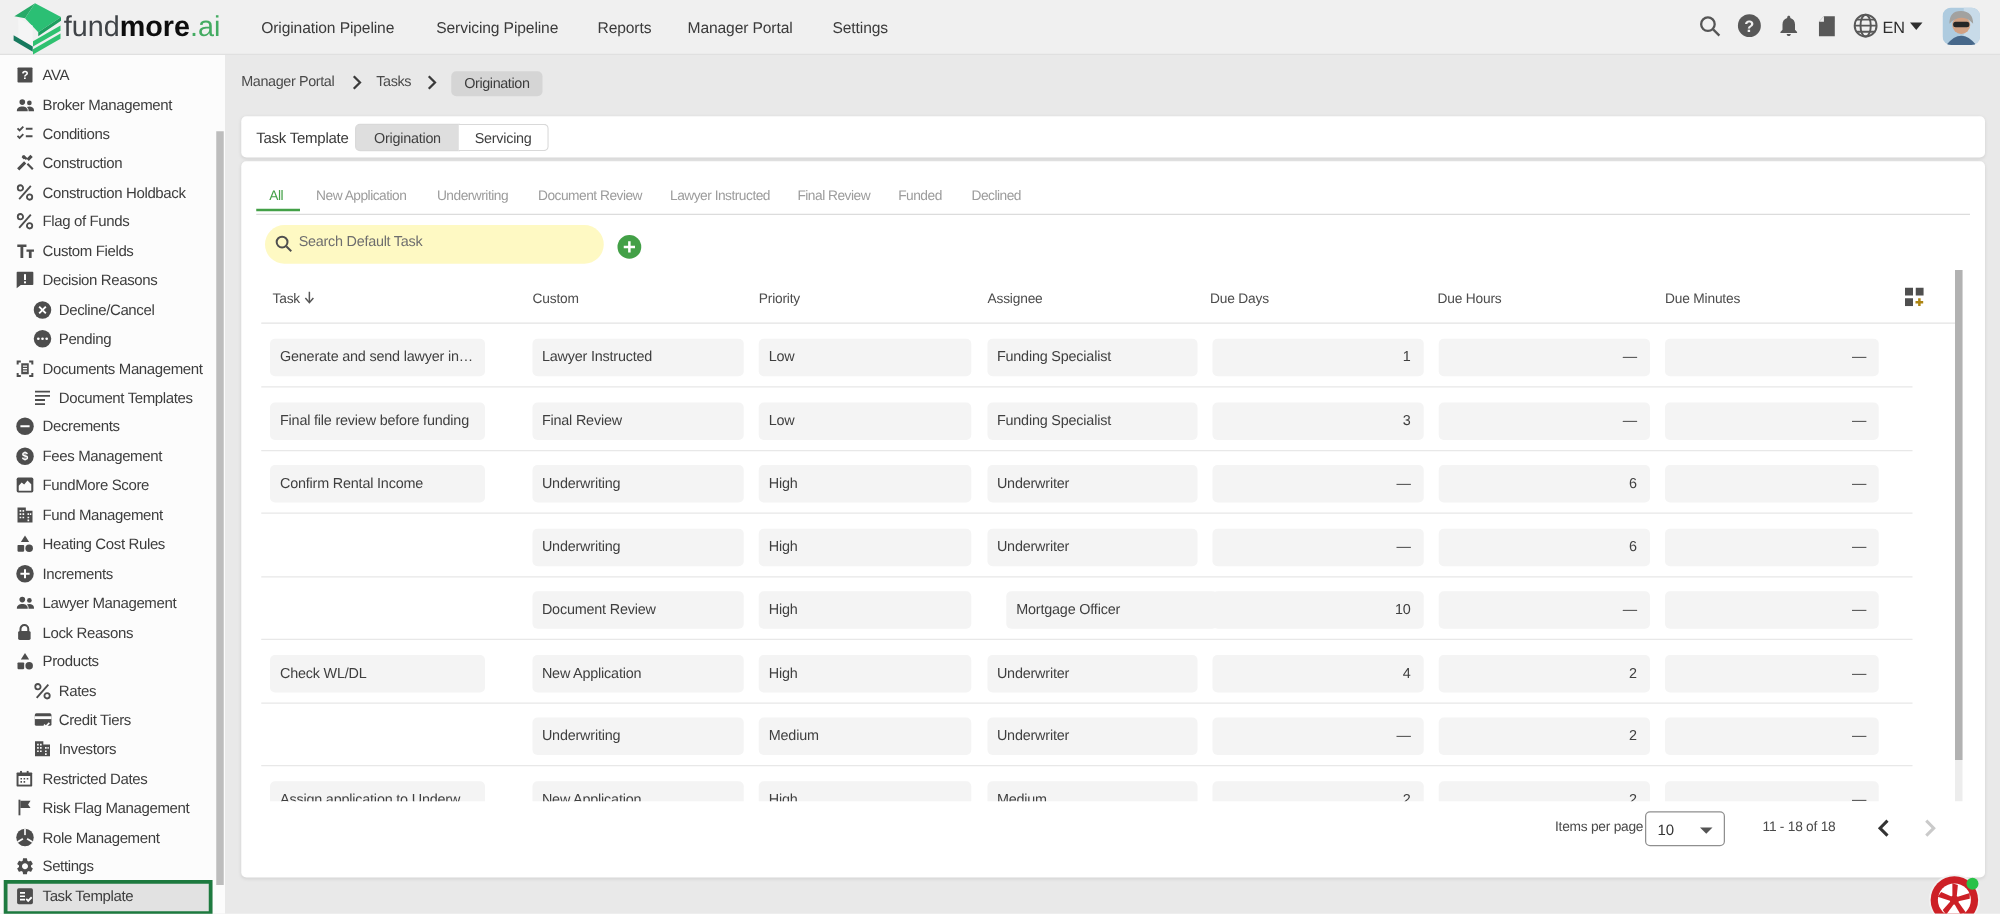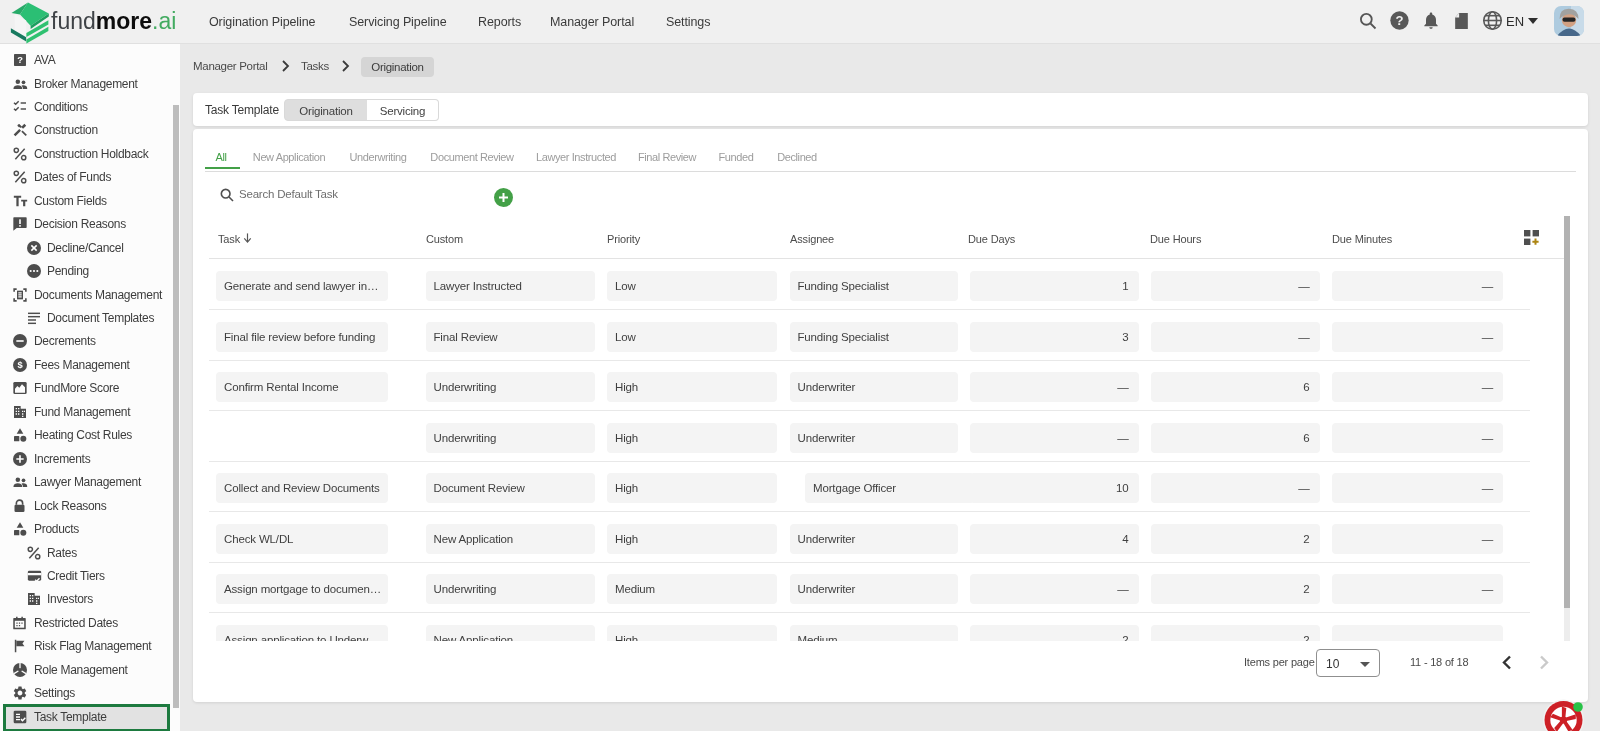--- a/index.html
+++ b/index.html
@@ -32,21 +32,21 @@
 
   #ttl { position:absolute; left:205px; top:102.5px; font-size:12px; letter-spacing:-0.2px; color:#3a3a3a; }
   .tgl { position:absolute; top:98.5px; height:22px; line-height:22px; text-align:center; font-size:11.5px; letter-spacing:-0.2px; color:#3f3f3f; border:1px solid #d9d9d9; }
   #tglA { left:284px; width:84px; background:#dedede; border-radius:4px 0 0 4px; }
   #tglB { left:367px; width:72px; background:#fff; border-left:none; border-radius:0 4px 4px 0; }
 
   .tab { position:absolute; top:151px; font-size:11px; letter-spacing:-0.4px; color:#9c9c9c; white-space:nowrap; transform:translateX(-50%); }
   #tabAll { color:#43a047; }
   #tabline { position:absolute; left:205px; top:166.5px; width:35px; height:2.5px; background:#43a047; }
 
-  #search { position:absolute; left:212px; top:179.5px; width:271px; height:31px; border-radius:15.5px; background:#ffffff; }
+  #search { position:absolute; left:212px; top:179.5px; width:271px; height:31px; border-radius:15.5px; background:#fef9c3; }
   #search span { position:absolute; left:27px; top:8px; font-size:11.5px; letter-spacing:-0.2px; color:#6e6e6e; }
   #plusbtn { position:absolute; left:494px; top:188px; width:19px; height:19px; border-radius:50%; background:#43a047; }
 
   
   .th { position:absolute; top:233px; font-size:11px; letter-spacing:-0.15px; color:#4c4c4c; white-space:nowrap; }
   #hline { position:absolute; left:209px; top:258px; width:1355px; height:1px; background:#e3e3e3; }
   #tclip { position:absolute; left:194px; top:259px; width:1336px; height:382px; overflow:hidden; }
   .rline { position:absolute; left:15px; width:1355px; height:1px; background:#e8e8e8; }
   .cell { position:absolute; height:30px; background:#f4f4f4; border-radius:4px; font-size:11.5px; letter-spacing:-0.15px; color:#3f3f3f; line-height:30px; padding:0 8px; white-space:nowrap; overflow:hidden; }
   .cr { text-align:right; padding-right:10px; }
@@ -160,21 +160,21 @@
         <line x1="19" y1="4" x2="5" y2="20"></line>
       </svg>
       <span class="lbl">Construction Holdback</span>
     </div>
     <div class="sbi " style="top:165.8px">
       <svg width="16" height="16" viewBox="0 0 24 24" fill="none" stroke="#4d4d4d" stroke-width="2.2">
         <circle cx="6.5" cy="6.5" r="3.2"></circle>
         <circle cx="17.5" cy="17.5" r="3.2"></circle>
         <line x1="19" y1="4" x2="5" y2="20"></line>
       </svg>
-      <span class="lbl">Dates of Funds</span>
+      <span class="lbl">Flag of Funds</span>
     </div>
     <div class="sbi " style="top:189.2px">
       <svg width="17" height="16" viewBox="0 0 24 24" fill="#4d4d4d">
         <path d="M2 4h11v3H9.2v13H5.8V7H2zM13 10h9v2.6h-2.8V20h-3.3v-7.4H13z"></path>
       </svg>
       <span class="lbl">Custom Fields</span>
     </div>
     <div class="sbi " style="top:212.7px">
       <svg width="16" height="16" viewBox="0 0 24 24">
         <path d="M3 2h18c.6 0 1 .4 1 1v14c0 .6-.4 1-1 1H7l-5 4V3c0-.6.4-1 1-1z" fill="#4d4d4d"></path>
@@ -451,21 +451,20 @@
     <div class="cell " style="left:595.5px;top:163.5px;width:168.5px">Underwriter</div>
     <div class="cell cr" style="left:775.5px;top:163.5px;width:169px">—</div>
     <div class="cell cr" style="left:956.5px;top:163.5px;width:169px">6</div>
     <div class="cell cr" style="left:1138px;top:163.5px;width:171px">—</div>
     <div class="dots" style="top:172px">
       <i></i>
       <i></i>
       <i></i>
     </div>
     <div class="rline" style="top:201.7px"></div>
-    <div class="cell " style="left:22px;top:214px;width:172px">Collect and Review Documents</div>
     <div class="cell " style="left:231.5px;top:214px;width:169.5px">Document Review</div>
     <div class="cell " style="left:413px;top:214px;width:170px">High</div>
     <div class="cell " style="left:611px;top:214px;width:168.5px">Mortgage Officer</div>
     <div class="cell cr" style="left:775.5px;top:214px;width:169px">10</div>
     <div class="cell cr" style="left:956.5px;top:214px;width:169px">—</div>
     <div class="cell cr" style="left:1138px;top:214px;width:171px">—</div>
     <div class="dots" style="top:222.5px">
       <i></i>
       <i></i>
       <i></i>
@@ -477,21 +476,20 @@
     <div class="cell " style="left:595.5px;top:264.5px;width:168.5px">Underwriter</div>
     <div class="cell cr" style="left:775.5px;top:264.5px;width:169px">4</div>
     <div class="cell cr" style="left:956.5px;top:264.5px;width:169px">2</div>
     <div class="cell cr" style="left:1138px;top:264.5px;width:171px">—</div>
     <div class="dots" style="top:273px">
       <i></i>
       <i></i>
       <i></i>
     </div>
     <div class="rline" style="top:302.7px"></div>
-    <div class="cell " style="left:22px;top:315px;width:172px">Assign mortgage to documen…</div>
     <div class="cell " style="left:231.5px;top:315px;width:169.5px">Underwriting</div>
     <div class="cell " style="left:413px;top:315px;width:170px">Medium</div>
     <div class="cell " style="left:595.5px;top:315px;width:168.5px">Underwriter</div>
     <div class="cell cr" style="left:775.5px;top:315px;width:169px">—</div>
     <div class="cell cr" style="left:956.5px;top:315px;width:169px">2</div>
     <div class="cell cr" style="left:1138px;top:315px;width:171px">—</div>
     <div class="dots" style="top:323.5px">
       <i></i>
       <i></i>
       <i></i>

